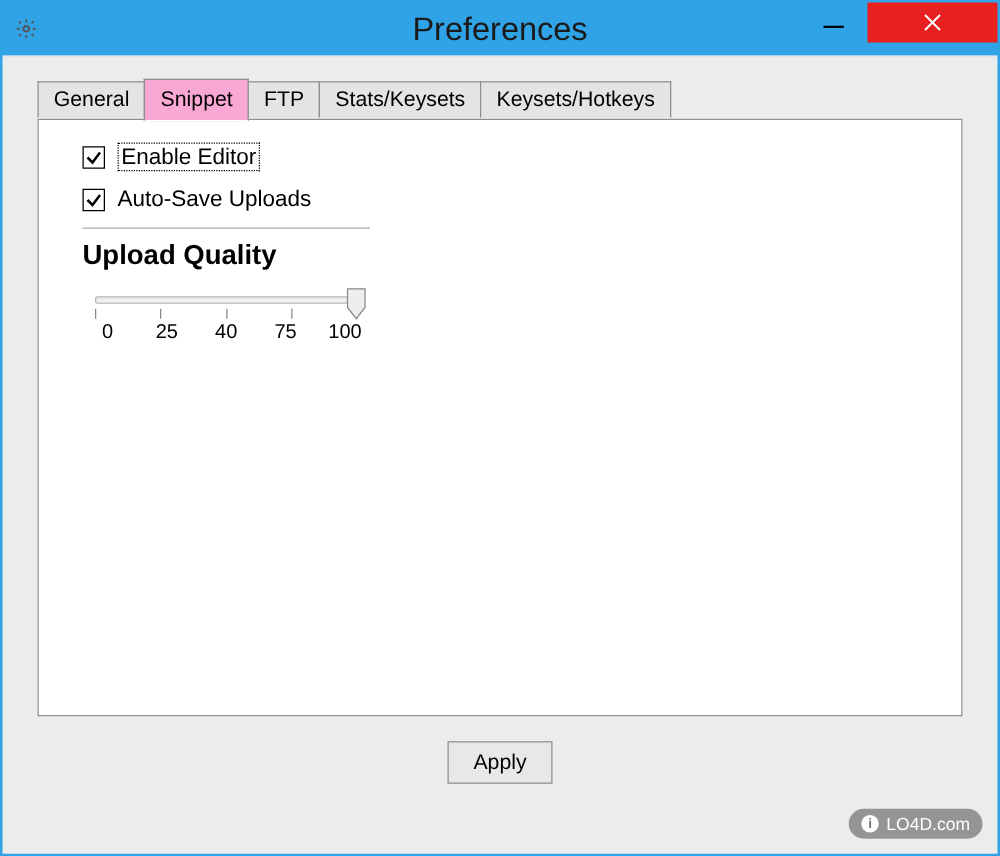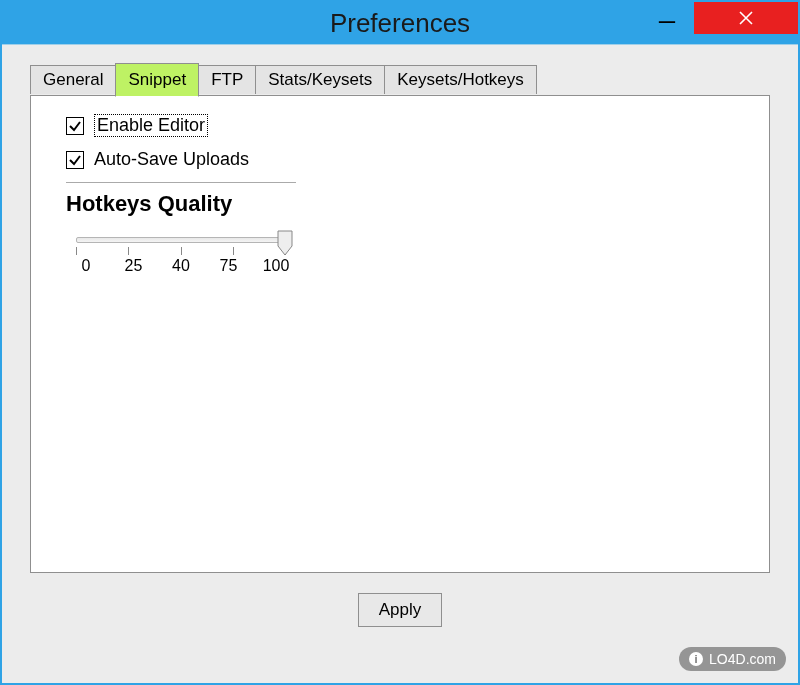--- a/index.html
+++ b/index.html
@@ -20,21 +20,20 @@
       background: #2fa3e6;
       display: flex;
       flex-direction: column;
     }
     .titlebar {
       height: 42px;
       background: #2fa3e6;
       display: flex;
       align-items: center;
       position: relative;
-      justify-content: flex-end;
     }
     .gear {
       width: 18px;
       height: 18px;
       margin-left: 10px;
       color: #555;
     }
     .title-text {
       position: absolute;
       left: 50%;
@@ -91,21 +90,21 @@
       border-bottom: none;
       background: #e4e4e4;
       padding: 4px 12px 4px 12px;
       font-size: 17px;
       color: #000;
       margin-right: -1px;
       cursor: pointer;
       position: relative;
     }
     .tab.active {
-      background: #bef264;
+      background: #f9a8d4;
       z-index: 2;
       padding-top: 6px;
       padding-bottom: 6px;
       border-bottom: 1px solid #ffffff;
       margin-bottom: -1px;
     }
     .pane {
       border: 1px solid #8f8f8f;
       background: #ffffff;
       flex: 0 0 auto;
@@ -269,21 +268,21 @@
         <div class="chkbox checked">
           <svg viewBox="0 0 14 14">
               <path d="M2 7 L6 11 L12 3" stroke="#000" stroke-width="2" fill="none"></path>
             </svg>
         </div>
         <span>Auto-Save Uploads</span>
       </div>
 
       <div class="divider"></div>
 
-      <div class="section-title">Hotkeys Quality</div>
+      <div class="section-title">Upload Quality</div>
 
       <div class="slider-wrap">
         <div class="slider-track">
           <div class="slider-thumb" style="left:100%">
             <svg viewBox="0 0 16 26">
               <path d="M1 1 H15 V16 L8 25 L1 16 Z" fill="#eeeeee" stroke="#888" stroke-width="1"></path>
             </svg>
           </div>
         </div>
         <div class="ticks">

